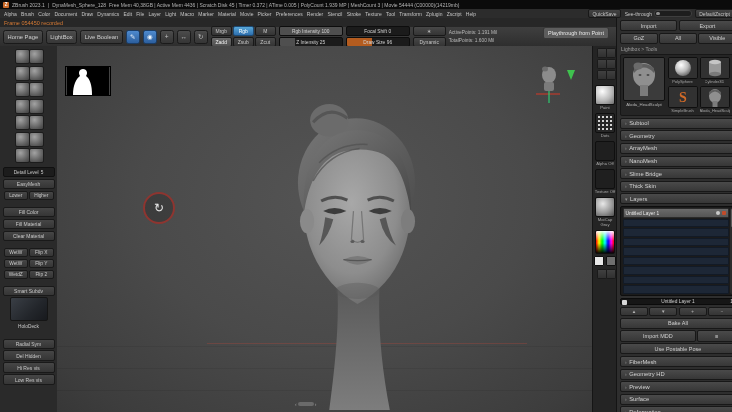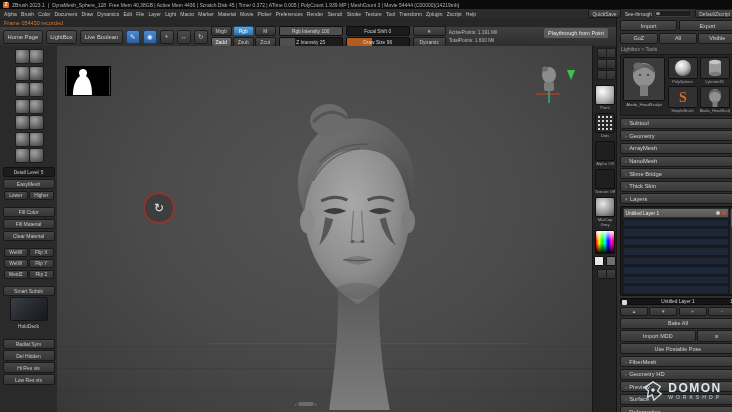--- a/index.html
+++ b/index.html
@@ -575,24 +575,14 @@
           <span class="chev">›</span>
           <span>Surface</span>
         </div>
         <div class="sec">
           <span class="chev">›</span>
           <span>Deformation</span>
         </div>
       </div>
   </div>
 
-  <div class="watermark">
-    <svg width="22" height="22" viewBox="0 0 24 24">
-      <path d="M12 2 L20 7 L17 12 L21 15 L13 22 L11 16 L6 19 L7 12 L3 8 Z" fill="none" stroke="#dfe9ee" stroke-width="1.5"></path>
-      <circle cx="12" cy="11" r="2" fill="#dfe9ee"></circle>
-    </svg>
-    <div class="wm-text">
-      <span class="wm-title">DOMON</span>
-      <span class="wm-sub">WORKSHOP</span>
-    </div>
-  </div>
 
 </div>
 
 </body></html>

